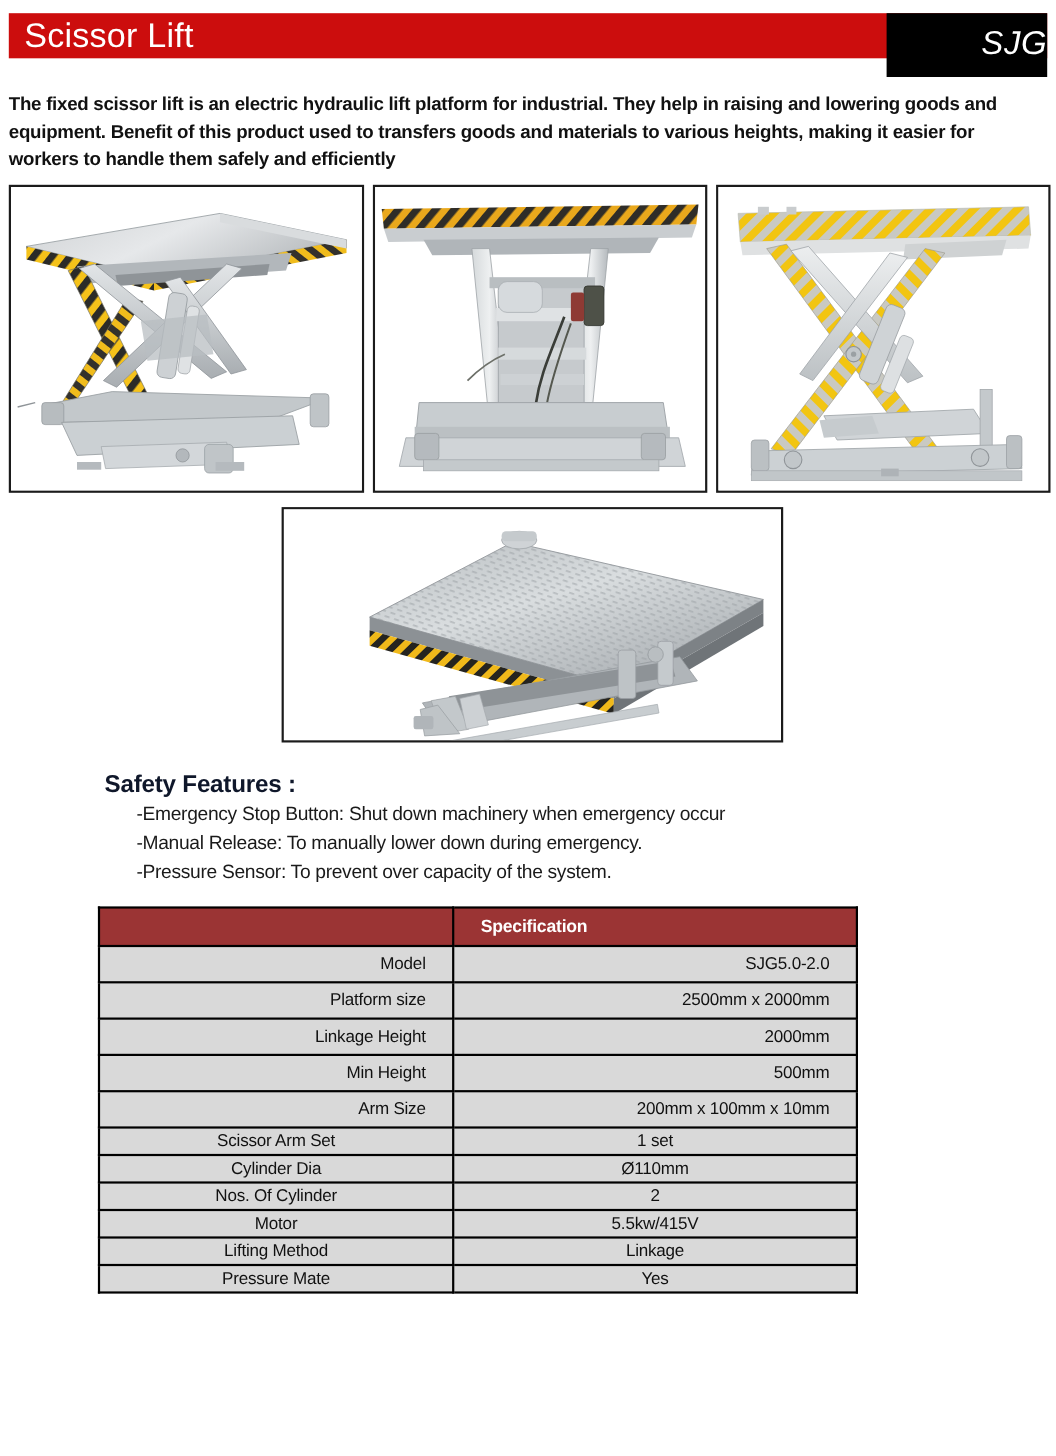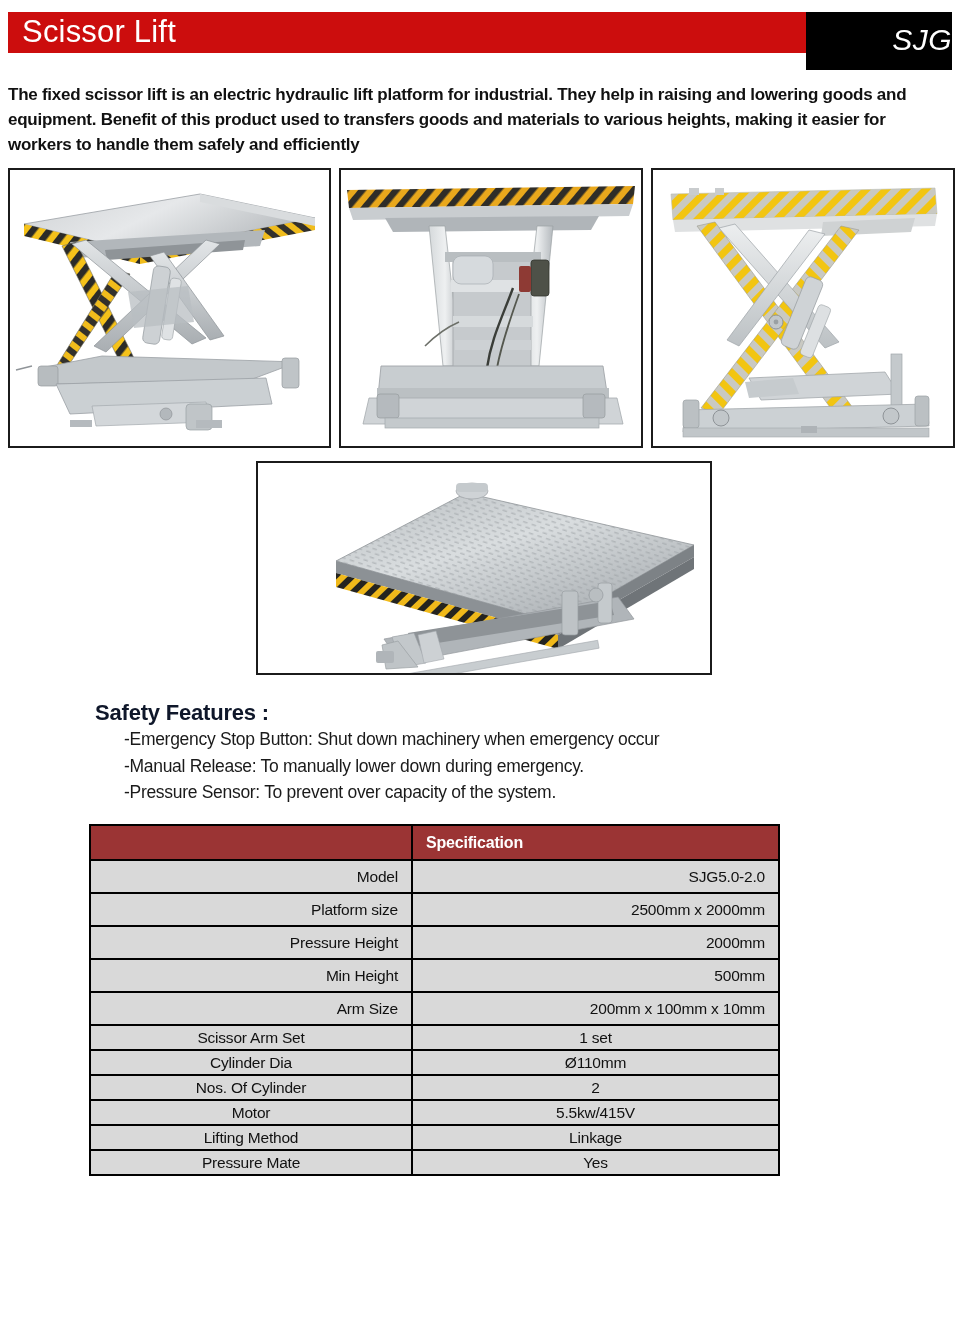--- a/index.html
+++ b/index.html
@@ -69,21 +69,21 @@
   
   .spec-table{
     position:absolute;left:89px;top:824px;width:689px;
     border-collapse:collapse;
     table-layout:fixed;
   }
   .spec-table col.c1{width:322px;}
   .spec-table col.c2{width:367px;}
   .spec-table th,.spec-table td{
     border:2px solid #000000;
-    padding:0 13px;
+    padding:0 24px;
     text-align:left;
     vertical-align:middle;
     font-size:15.5px;
     letter-spacing:-.2px;
     color:#111111;
     background:#d9d9d9;
   }
   .spec-table thead th{
     background:#9b3434;
     color:#ffffff;
@@ -331,21 +331,21 @@
   <tbody>
       <tr class="tall">
         <td>Model</td>
         <td>SJG5.0-2.0</td>
       </tr>
       <tr class="tall">
         <td>Platform size</td>
         <td>2500mm x 2000mm</td>
       </tr>
       <tr class="tall">
-        <td>Pressure Height</td>
+        <td>Linkage Height</td>
         <td>2000mm</td>
       </tr>
       <tr class="tall">
         <td>Min Height</td>
         <td>500mm</td>
       </tr>
       <tr class="tall">
         <td>Arm Size</td>
         <td>200mm x 100mm x 10mm</td>
       </tr>

